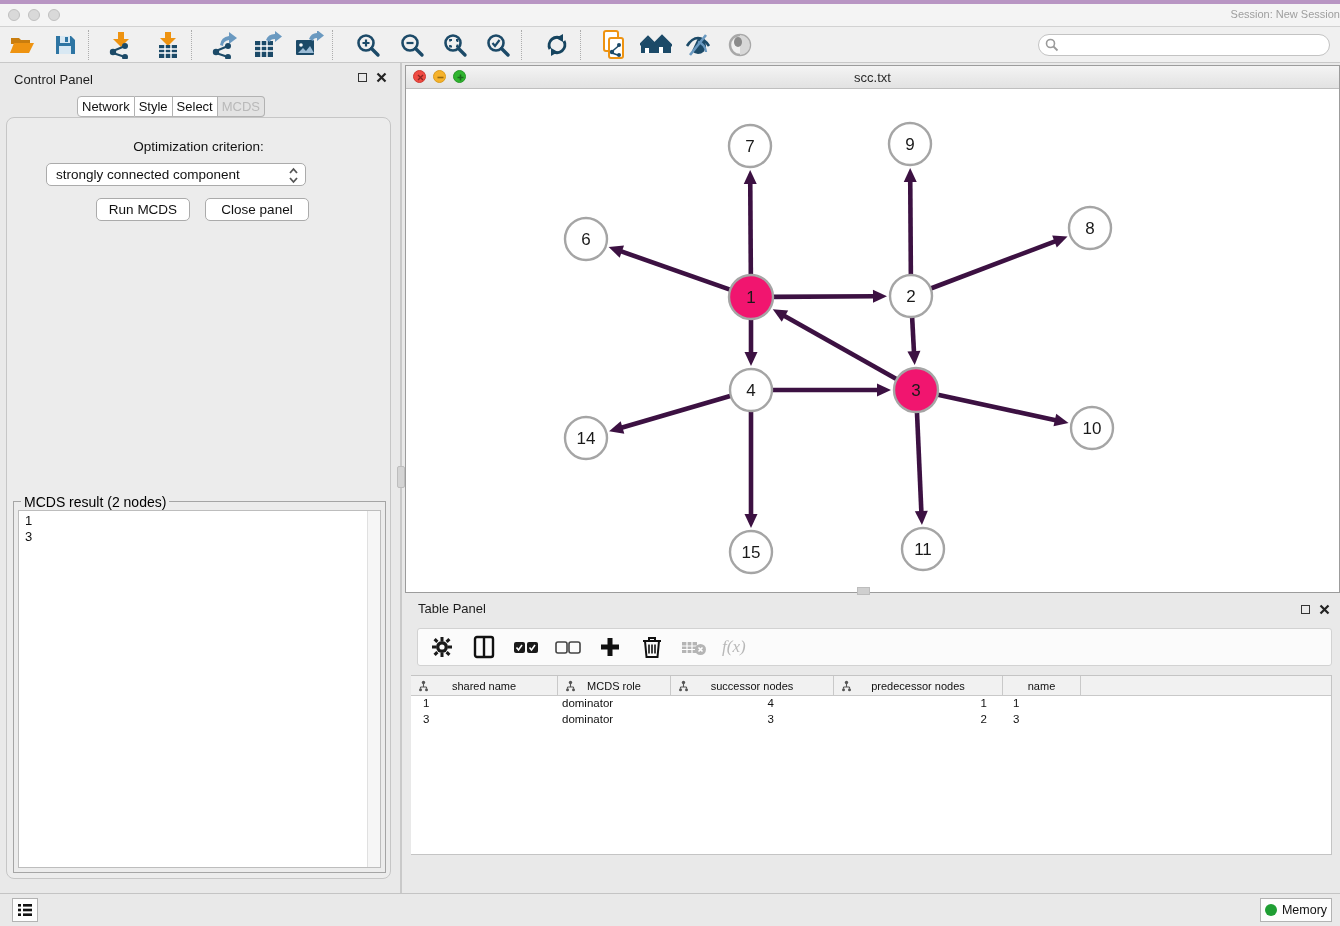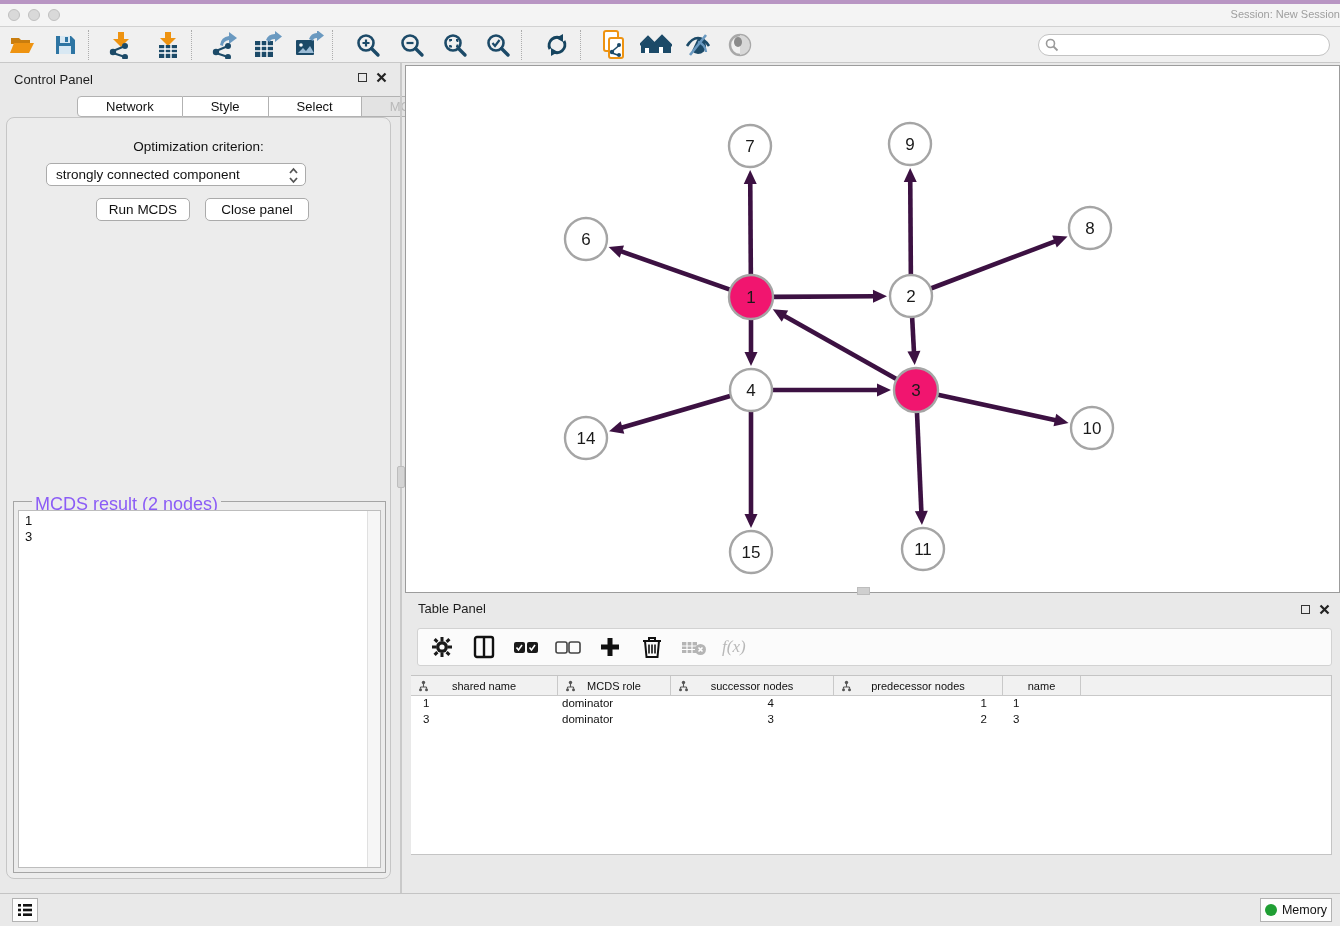--- a/index.html
+++ b/index.html
@@ -26,33 +26,33 @@
   .ph-icons { position:absolute; right:10px; top:0; height:100%; display:flex; align-items:center; gap:9px; }
   .float-ic { width:9px; height:9px; border:1.5px solid #333; background:transparent; }
   .x-ic svg { display:block; }
 
   
   .control-panel { position:absolute; left:0; top:63px; width:397px; height:830px; }
   .cp-title { position:absolute; left:14px; top:9px; font-size:13px; color:#1d1d1d; }
   .cp-header { position:absolute; left:0; top:0; width:100%; height:28px; }
   .seg-tabs { position:absolute; display:flex; height:21px; }
   .cp-tabs { left:77px; top:33px; }
-  .seg { border:1px solid #b2b2b2; border-left:none; background:#fff; color:#111; font-size:13px; display:flex; align-items:center; justify-content:center; padding:0 28px; }
+  .seg { border:1px solid #b2b2b2; border-left:none; background:#fff; color:#111; font-size:13px; display:flex; align-items:center; justify-content:center; padding:0 4px; }
   .seg:first-child { border-left:1px solid #b2b2b2; border-radius:4px 0 0 4px; }
   .seg:last-child { border-radius:0 4px 4px 0; }
   .seg.disabled { background:#e3e3e3; color:#b9b9b9; }
   .cp-content { position:absolute; left:6px; top:54px; width:385px; height:762px; background:#ececec; border:1px solid #c6c6c6; border-radius:8px; }
   .opt-label { position:absolute; left:0; width:100%; top:21px; text-align:center; font-size:13.5px; color:#111; }
   .combo { position:absolute; left:39px; top:45px; width:260px; height:23px; background:#fff; border:1px solid #ababab; border-radius:5px; font-size:13.5px; color:#111; display:flex; align-items:center; padding:0 24px 0 9px; }
   .combo .chev { position:absolute; right:6px; top:3px; }
   .btn { position:absolute; height:23px; background:#fff; border:1px solid #ababab; border-radius:5px; font-size:13.5px; color:#111; display:flex; align-items:center; justify-content:center; }
   .btn-run { left:89px; top:80px; width:94px; }
   .btn-close { left:198px; top:80px; width:104px; }
   .result-box { position:absolute; left:6px; top:383px; width:373px; height:372px; border:1px solid #a5a5a5; }
-  .result-legend { position:absolute; left:7px; top:-8px; background:#ececec; padding:0 3px; font-size:18px; color:#8b5cf6;margin-left:11px; }
+  .result-legend { position:absolute; left:7px; top:-8px; background:#ececec; padding:0 3px; font-size:14px; color:#000000; }
   .result-scroll { position:absolute; left:4px; top:8px; right:4px; bottom:4px; background:#fff; border:1px solid #bdbdbd; }
   .result-text { position:absolute; left:0; top:0; right:14px; bottom:0; padding:2px 6px; font-size:13px; color:#111; line-height:16px; }
   .result-sb { position:absolute; right:0; top:0; bottom:0; width:13px; background:#f6f6f6; border-left:1px solid #e0e0e0; }
 
   .vsplit { position:absolute; left:400px; top:63px; width:2px; height:830px; background:#c9c9c9; }
   .vsplit-handle { position:absolute; left:397px; top:466px; width:8px; height:22px; background:#d4d4d4; border:1px solid #bdbdbd; border-radius:2px; }
 
   
   .net-window { position:absolute; left:405px; top:65px; width:935px; height:528px; border:1px solid #9c9c9c; background:#fff; }
   .net-titlebar { position:absolute; left:0; top:0; width:100%; height:23px; background:linear-gradient(#f4f4f4,#e2e2e2); border-bottom:1px solid #bfbfbf; }
@@ -291,20 +291,40 @@
           <div class="result-sb"></div>
         </div>
       </div>
     </div>
   </div>
 
   <div class="vsplit"></div>
   <div class="vsplit-handle"></div>
 
   <div class="net-window">
+    <div class="net-titlebar">
+      <div class="net-tl">
+        <div class="dot red">
+            <svg width="13" height="13" viewBox="0 0 13 13">
+              <path d="M4 4l5 5M9 4l-5 5" stroke="#8c2722" stroke-width="1.4"></path>
+            </svg>
+          </div>
+        <div class="dot yellow">
+            <svg width="13" height="13" viewBox="0 0 13 13">
+              <path d="M3.5 6.5h6" stroke="#96690f" stroke-width="1.6"></path>
+            </svg>
+          </div>
+        <div class="dot green">
+            <svg width="13" height="13" viewBox="0 0 13 13">
+              <path d="M6.5 3.5v6M3.5 6.5h6" stroke="#1c6a1f" stroke-width="1.6"></path>
+            </svg>
+          </div>
+      </div>
+      <div class="net-title">scc.txt</div>
+    </div>
     <div class="net-canvas">
       <svg width="933" height="503" viewBox="0 0 933 503">
           <line x1="344.86755257326377" y1="188.00043856282966" x2="344.2384053681252" y2="92.99921058690663" stroke="#3C1142" stroke-width="4.6"></line>
           <polygon points="344.15893691208345,80.99947372460441 350.7515075778792,94.95612131693439 337.7517926437185,95.04221214431293" fill="#3C1142"></polygon>
           <line x1="326.1317639798796" y1="201.36752915656376" x2="213.96282483621667" y2="161.93844751818526" stroke="#3C1142" stroke-width="4.6"></line>
           <polygon points="202.64188322414446,157.9589650121235 218.0052014623455,156.46951789598975 213.69409541411193,168.733871309068" fill="#3C1142"></polygon>
           <line x1="364.9996093864437" y1="207.87500244133471" x2="469.0007031044013" y2="207.22499560559748" stroke="#3C1142" stroke-width="4.6"></line>
           <polygon points="481.0004687362675,207.1499970703983 467.0413663723231,213.7373684120582 466.96011795919065,200.7376223108698" fill="#3C1142"></polygon>
           <line x1="345" y1="228" x2="345" y2="265" stroke="#3C1142" stroke-width="4.6"></line>
           <polygon points="345,277 338.5,263 351.5,263" fill="#3C1142"></polygon>

